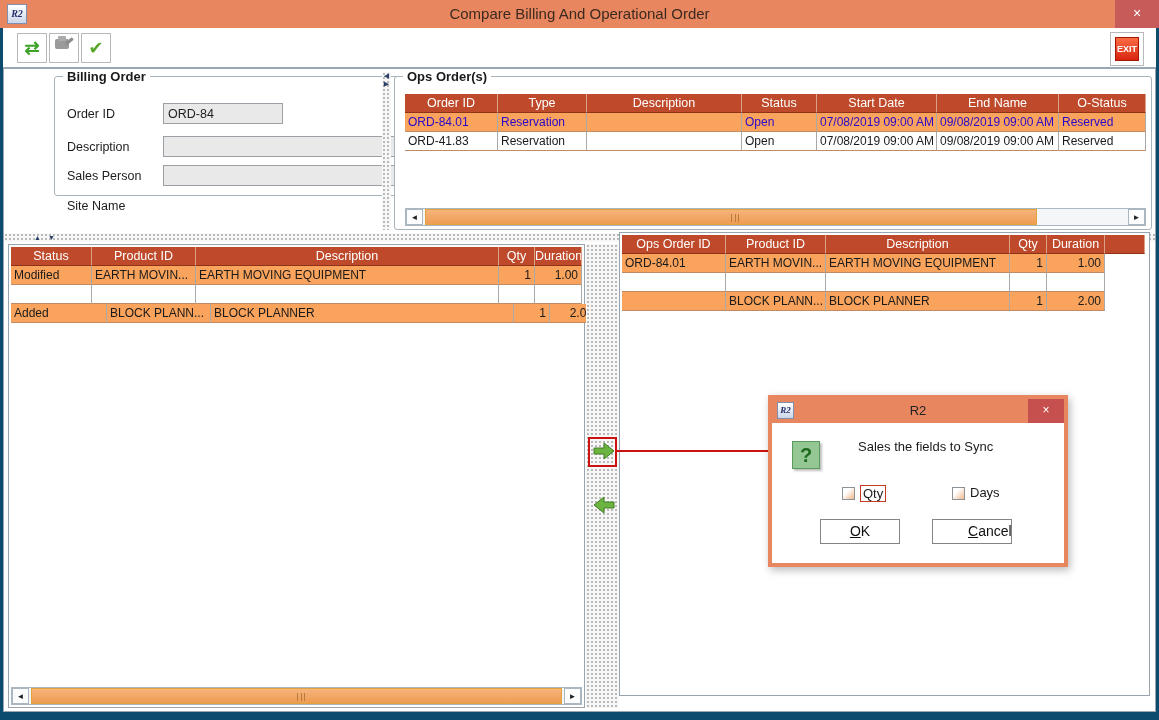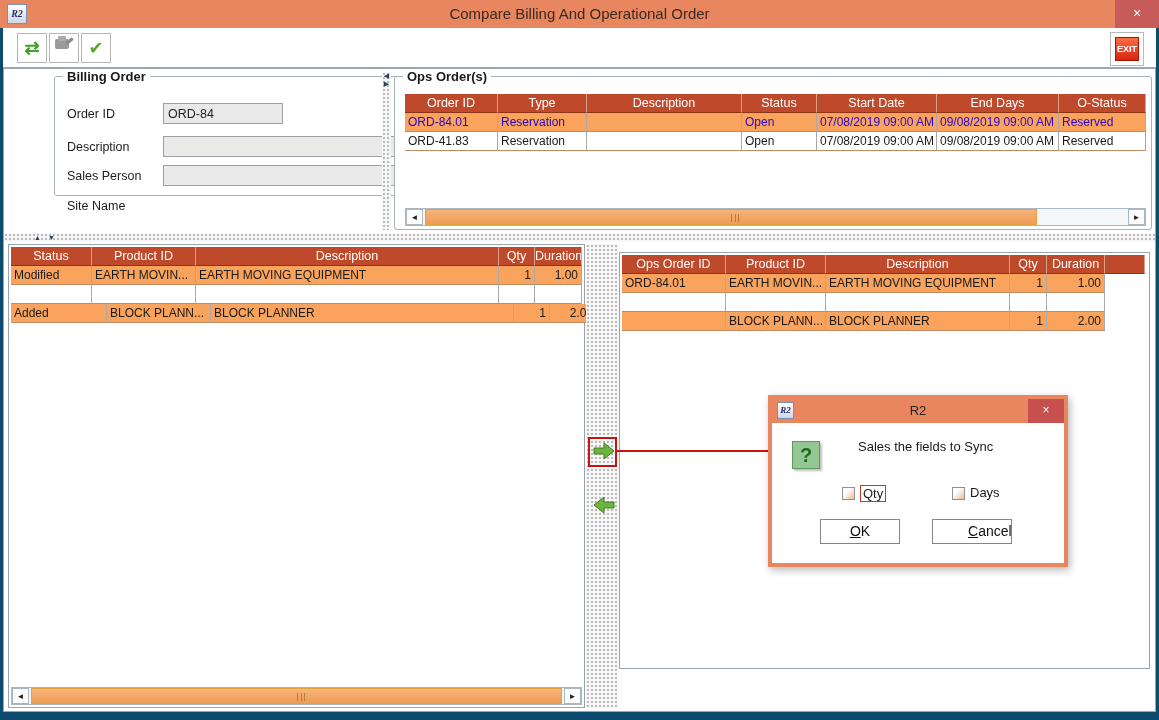--- a/index.html
+++ b/index.html
@@ -170,21 +170,21 @@
   <div class="groupbox" style="left:394px;top:76px;width:758px;height:154px;">
     <span class="legend">Ops Order(s)</span>
 
     <div class="grid" style="left:10px;top:17px;width:741px;">
       <div class="g-head">
         <span class="c" style="width:93px">Order ID</span>
         <span class="c" style="width:89px">Type</span>
         <span class="c" style="width:155px">Description</span>
         <span class="c" style="width:75px">Status</span>
         <span class="c" style="width:120px">Start Date</span>
-        <span class="c" style="width:122px">End Days</span>
+        <span class="c" style="width:122px">End Name</span>
         <span class="c" style="width:87px">O-Status</span>
       </div>
       <div class="g-row row-sel">
         <span class="c" style="width:93px">ORD-84.01</span>
         <span class="c" style="width:89px">Reservation</span>
         <span class="c" style="width:155px"></span>
         <span class="c" style="width:75px">Open</span>
         <span class="c" style="width:120px">07/08/2019 09:00 AM</span>
         <span class="c" style="width:122px">09/08/2019 09:00 AM</span>
         <span class="c" style="width:87px">Reserved</span>
@@ -264,21 +264,21 @@
     </button>
     <button class="garrow" style="left:6px;top:252px;">
       <span>
         <svg width="22" height="18" viewBox="0 0 22 18">
             <path d="M21 6 h-10 v-5 l-10 8 10 8 v-5 h10 z" fill="#6db33f" stroke="#3f7d22" stroke-width="1"></path>
           </svg>
       </span>
     </button>
   </div>
 
-  <div class="panel" style="left:619px;top:252px;width:531px;height:417px;">
+  <div class="panel" style="left:619px;top:232px;width:531px;height:464px;">
     <div class="grid" style="left:2px;top:2px;width:523px;">
       <div class="g-head">
         <span class="c" style="width:104px">Ops Order ID</span>
         <span class="c" style="width:100px">Product ID</span>
         <span class="c" style="width:184px">Description</span>
         <span class="c" style="width:37px">Qty</span>
         <span class="c" style="width:58px">Duration</span>
         <span class="c" style="width:40px"></span>
       </div>
       <div class="g-row row-hi" style="width:483px;">

